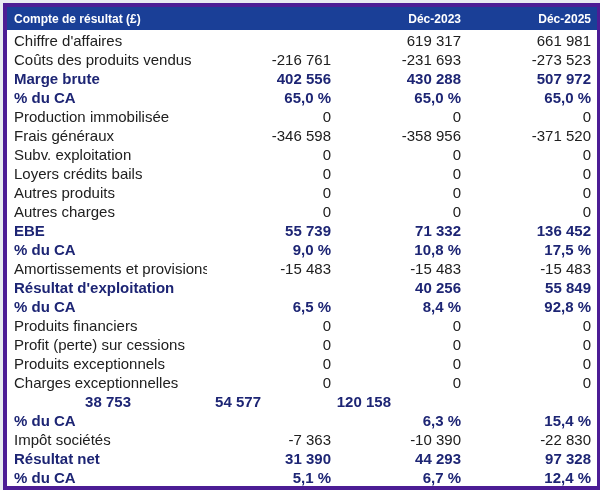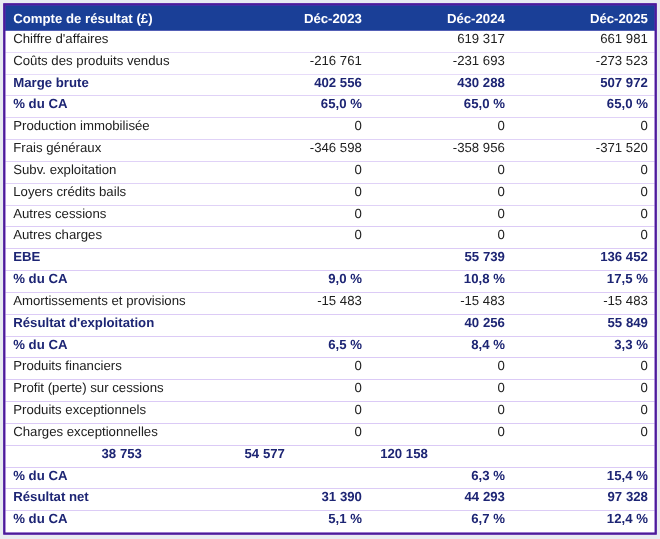--- a/index.html
+++ b/index.html
@@ -10,22 +10,22 @@
     background: #e8ebf1;
     font-family: "Liberation Sans", sans-serif;
     overflow: hidden;
   }
   .table-frame {
     position: absolute;
     left: 3px;
     top: 3px;
     width: 590px;
     height: 479px;
-    background: #6d28d9;
-    border: 2px solid #4c1d95;
+    background: #1d4ed8;
+    border: 4px solid #4c1d95;
     display: flex;
     flex-direction: column;
     box-sizing: content-box;
   }
   .thead {
     display: flex;
     align-items: center;
     height: 23px;
     flex: 0 0 23px;
     background: #1a3f97;
@@ -34,22 +34,22 @@
     font-size: 12px;
   }
   .tbody {
     flex: 1;
     display: flex;
     flex-direction: column;
   }
   .row {
     flex: 1;
     display: flex;
-    align-items: flex-start;
-    font-size: 12px;
+    align-items: flex-end;
+    font-size: 15px;
     color: #202020;
     background: #ffffff;
   }
   .row.bold {
     font-weight: bold;
     color: #1d2574;
   }
   .cell.label {
     flex: 1;
     padding-left: 7px;
@@ -66,21 +66,20 @@
   }
   .thead .cell.label { padding-left: 7px; }
 </style>
 </head>
 <body>
 
 <div class="table-frame">
   <div class="thead">
     <div class="cell label">Compte de résultat (£)</div>
     <div class="cell num">Déc-2023</div>
-    <div class="cell num">Déc-2024</div>
     <div class="cell num">Déc-2025</div>
   </div>
   <div class="tbody">
       <div class="row">
         <div class="cell label">Chiffre d'affaires</div>
         <div class="cell num">619 317</div>
         <div class="cell num">661 981</div>
       </div>
       <div class="row">
         <div class="cell label">Coûts des produits vendus</div>
@@ -118,34 +117,35 @@
         <div class="cell num">0</div>
         <div class="cell num">0</div>
       </div>
       <div class="row">
         <div class="cell label">Loyers crédits bails</div>
         <div class="cell num">0</div>
         <div class="cell num">0</div>
         <div class="cell num">0</div>
       </div>
       <div class="row">
-        <div class="cell label">Autres cessions</div>
+        <div class="cell label">Autres produits</div>
         <div class="cell num">0</div>
         <div class="cell num">0</div>
         <div class="cell num">0</div>
       </div>
       <div class="row">
         <div class="cell label">Autres charges</div>
         <div class="cell num">0</div>
         <div class="cell num">0</div>
         <div class="cell num">0</div>
       </div>
       <div class="row bold">
         <div class="cell label">EBE</div>
         <div class="cell num">55 739</div>
+        <div class="cell num">71 332</div>
         <div class="cell num">136 452</div>
       </div>
       <div class="row bold">
         <div class="cell label">% du CA</div>
         <div class="cell num">9,0 %</div>
         <div class="cell num">10,8 %</div>
         <div class="cell num">17,5 %</div>
       </div>
       <div class="row">
         <div class="cell label">Amortissements et provisions</div>
@@ -155,21 +155,21 @@
       </div>
       <div class="row bold">
         <div class="cell label">Résultat d'exploitation</div>
         <div class="cell num">40 256</div>
         <div class="cell num">55 849</div>
       </div>
       <div class="row bold">
         <div class="cell label">% du CA</div>
         <div class="cell num">6,5 %</div>
         <div class="cell num">8,4 %</div>
-        <div class="cell num">3,3 %</div>
+        <div class="cell num">92,8 %</div>
       </div>
       <div class="row">
         <div class="cell label">Produits financiers</div>
         <div class="cell num">0</div>
         <div class="cell num">0</div>
         <div class="cell num">0</div>
       </div>
       <div class="row">
         <div class="cell label">Profit (perte) sur cessions</div>
         <div class="cell num">0</div>
@@ -190,20 +190,26 @@
       </div>
       <div class="row bold">
         <div class="cell num">38 753</div>
         <div class="cell num">54 577</div>
         <div class="cell num">120 158</div>
       </div>
       <div class="row bold">
         <div class="cell label">% du CA</div>
         <div class="cell num">6,3 %</div>
         <div class="cell num">15,4 %</div>
+      </div>
+      <div class="row">
+        <div class="cell label">Impôt sociétés</div>
+        <div class="cell num">-7 363</div>
+        <div class="cell num">-10 390</div>
+        <div class="cell num">-22 830</div>
       </div>
       <div class="row bold">
         <div class="cell label">Résultat net</div>
         <div class="cell num">31 390</div>
         <div class="cell num">44 293</div>
         <div class="cell num">97 328</div>
       </div>
       <div class="row bold">
         <div class="cell label">% du CA</div>
         <div class="cell num">5,1 %</div>

